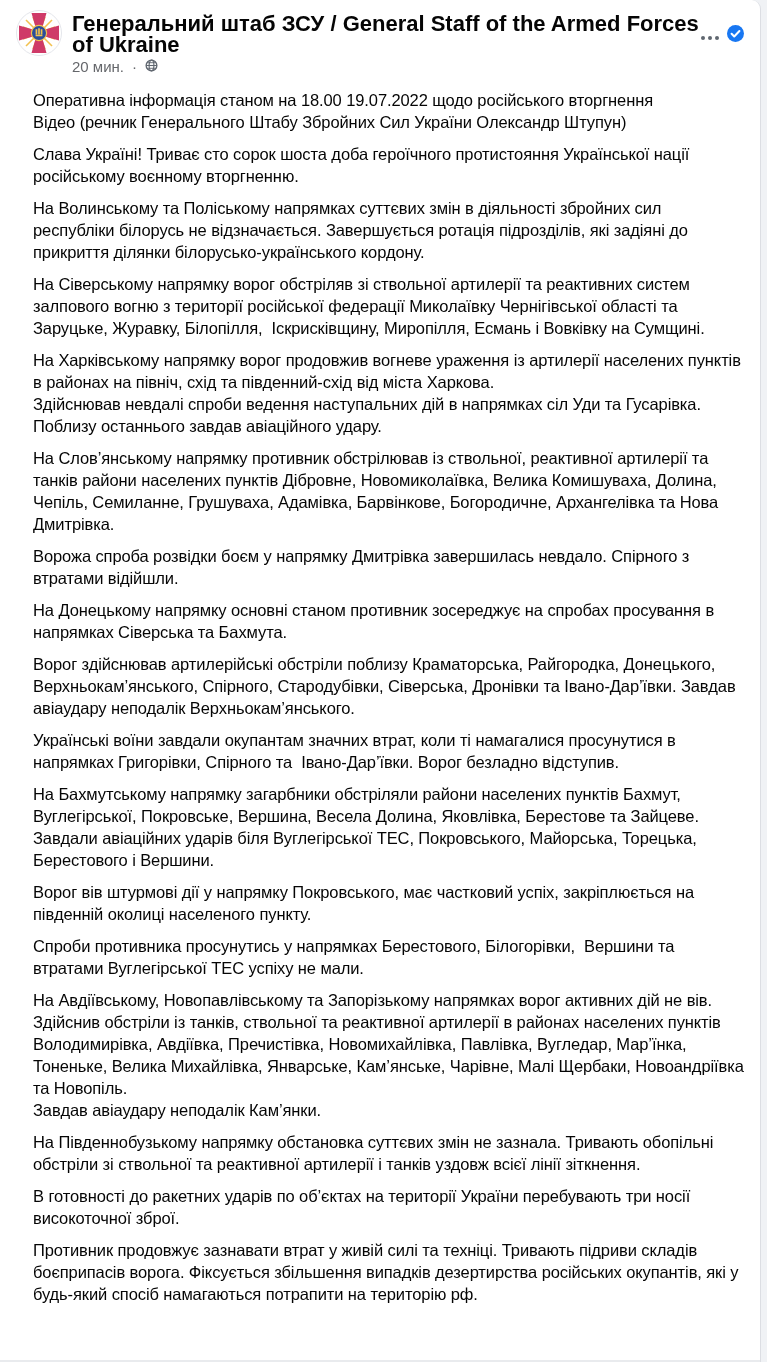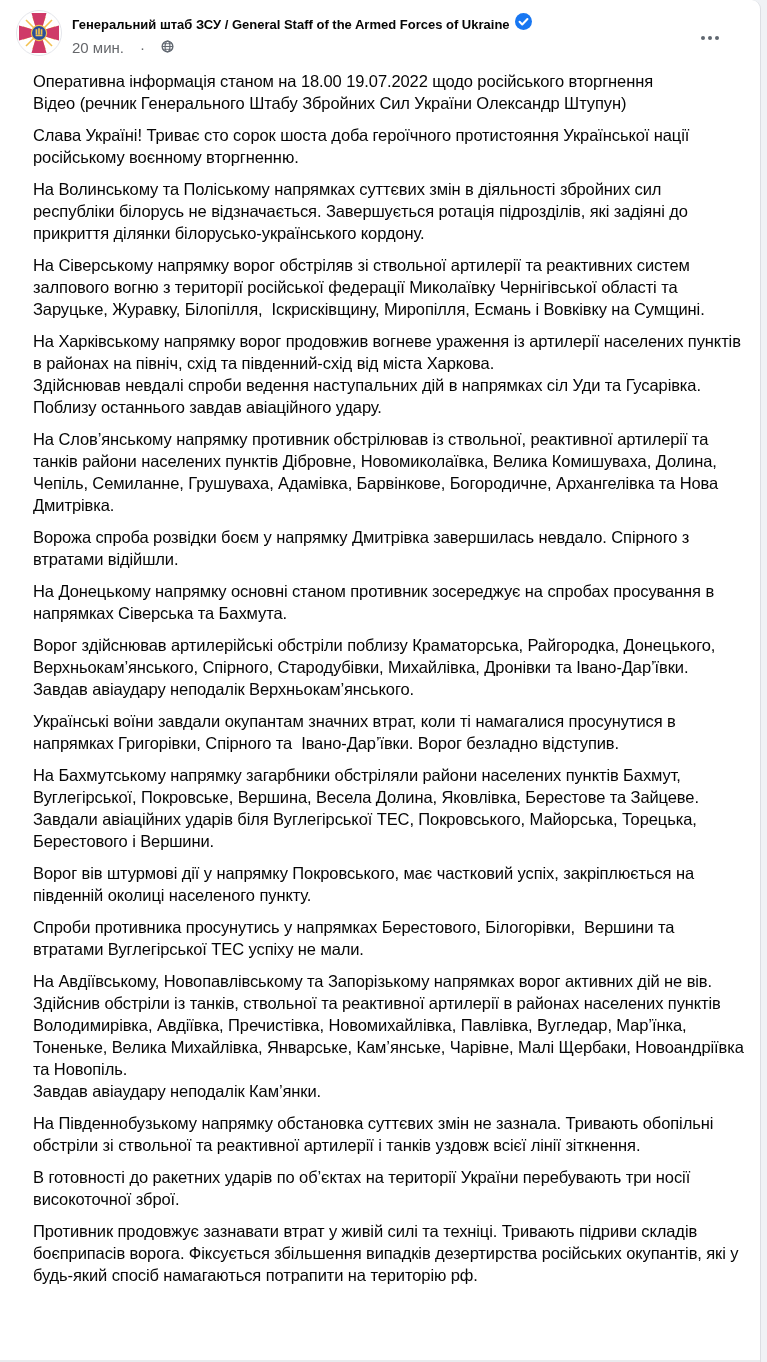--- a/index.html
+++ b/index.html
@@ -37,31 +37,31 @@
   .avatar-btn svg { display: block; }
   .header-text {
     margin-left: 10px;
     padding-top: 3px;
     min-width: 0;
   }
   .title-row {
     display: flex;
     align-items: center;
     gap: 5px;
-    font-size: 13px;
+    font-size: 22px;
     font-weight: 700;
     line-height: 21px;
     color: #050505;
     text-decoration: none;
   }
   .meta-row {
     margin-top: 4px;
     display: flex;
     align-items: center;
-    gap: 16px;
+    gap: 8px;
     font-size: 15px;
     line-height: 16px;
     color: #65676b;
   }
   .meta-row a {
     color: #65676b;
     text-decoration: none;
   }
   .more-btn {
     position: absolute;
@@ -175,21 +175,21 @@
 Відео (речник Генерального Штабу Збройних Сил України Олександр Штупун)</div>
     <div class="para">Слава Україні! Триває сто сорок шоста доба героїчного протистояння Української нації російському воєнному вторгненню.</div>
     <div class="para">На Волинському та Поліському напрямках суттєвих змін в діяльності збройних сил республіки білорусь не відзначається. Завершується ротація підрозділів, які задіяні до прикриття ділянки білорусько-українського кордону.</div>
     <div class="para">На Сіверському напрямку ворог обстріляв зі ствольної артилерії та реактивних систем залпового вогню з території російської федерації Миколаївку Чернігівської області та Заруцьке, Журавку, Білопілля,  Іскрисківщину, Миропілля, Есмань і Вовківку на Сумщині.</div>
     <div class="para">На Харківському напрямку ворог продовжив вогневе ураження із артилерії населених пунктів в районах на північ, схід та південний-схід від міста Харкова.
 Здійснював невдалі спроби ведення наступальних дій в напрямках сіл Уди та Гусарівка.
 Поблизу останнього завдав авіаційного удару.</div>
     <div class="para">На Слов’янському напрямку противник обстрілював із ствольної, реактивної артилерії та танків райони населених пунктів Дібровне, Новомиколаївка, Велика Комишуваха, Долина, Чепіль, Семиланне, Грушуваха, Адамівка, Барвінкове, Богородичне, Архангелівка та Нова Дмитрівка.</div>
     <div class="para">Ворожа спроба розвідки боєм у напрямку Дмитрівка завершилась невдало. Спірного з втратами відійшли.</div>
     <div class="para">На Донецькому напрямку основні станом противник зосереджує на спробах просування в напрямках Сіверська та Бахмута.</div>
-    <div class="para">Ворог здійснював артилерійські обстріли поблизу Краматорська, Райгородка, Донецького, Верхньокам’янського, Спірного, Стародубівки, Михайлівка, Дронівки та Івано-Дар’ївки. Завдав авіаудару неподалік Верхньокам’янського.</div>
+    <div class="para">Ворог здійснював артилерійські обстріли поблизу Краматорська, Райгородка, Донецького, Верхньокам’янського, Спірного, Стародубівки, Сіверська, Дронівки та Івано-Дар’ївки. Завдав авіаудару неподалік Верхньокам’янського.</div>
     <div class="para">Українські воїни завдали окупантам значних втрат, коли ті намагалися просунутися в напрямках Григорівки, Спірного та  Івано-Дар’ївки. Ворог безладно відступив.</div>
     <div class="para">На Бахмутському напрямку загарбники обстріляли райони населених пунктів Бахмут, Вуглегірської, Покровське, Вершина, Весела Долина, Яковлівка, Берестове та Зайцеве.
 Завдали авіаційних ударів біля Вуглегірської ТЕС, Покровського, Майорська, Торецька, Берестового і Вершини.</div>
     <div class="para">Ворог вів штурмові дії у напрямку Покровського, має частковий успіх, закріплюється на південній околиці населеного пункту.</div>
     <div class="para">Спроби противника просунутись у напрямках Берестового, Білогорівки,  Вершини та втратами Вуглегірської ТЕС успіху не мали.</div>
     <div class="para">На Авдіївському, Новопавлівському та Запорізькому напрямках ворог активних дій не вів.
 Здійснив обстріли із танків, ствольної та реактивної артилерії в районах населених пунктів Володимирівка, Авдіївка, Пречистівка, Новомихайлівка, Павлівка, Вугледар, Мар’їнка, Тоненьке, Велика Михайлівка, Январське, Кам’янське, Чарівне, Малі Щербаки, Новоандріївка та Новопіль.
 Завдав авіаудару неподалік Кам’янки.</div>
     <div class="para">На Південнобузькому напрямку обстановка суттєвих змін не зазнала. Тривають обопільні обстріли зі ствольної та реактивної артилерії і танків уздовж всієї лінії зіткнення.</div>
     <div class="para">В готовності до ракетних ударів по об’єктах на території України перебувають три носії високоточної зброї.</div>

